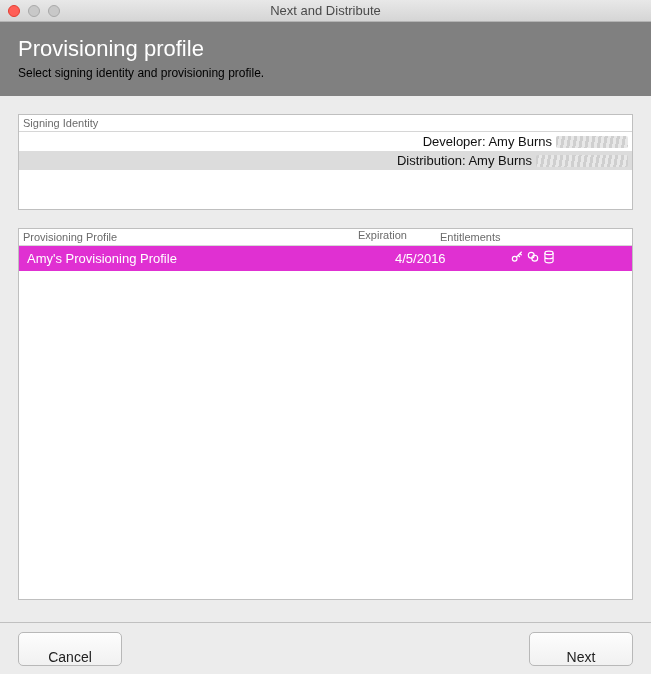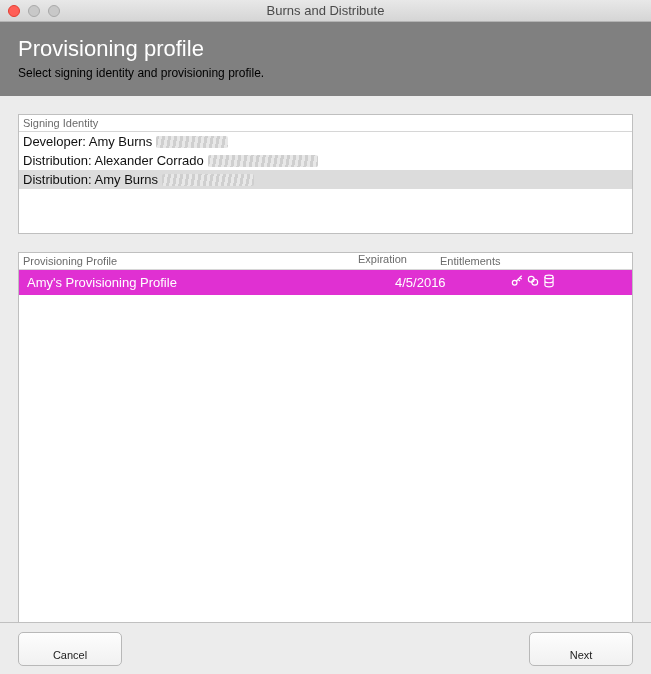--- a/index.html
+++ b/index.html
@@ -54,36 +54,36 @@
       font-size: 12px;
       color: #000000;
     }
     .content {
       padding: 18px 18px 0 18px;
     }
     .panel {
       background: #fff;
       border: 1px solid #bfbfbf;
     }
-    .signing-panel { height: 120px; margin-bottom: 18px; }
+    .signing-panel { height: 96px; margin-bottom: 18px; }
     .profile-panel { height: 372px; }
     .panel-header {
       font-size: 11px;
       color: #6b6b6b;
       padding: 2px 4px;
       border-bottom: 1px solid #d6d6d6;
       background: #fff;
     }
     .signing-row, .profile-row {
       font-size: 13px;
       padding: 2px 4px;
       display: flex;
       align-items: center;
     }
-    .signing-row { color: #111; }
+    .signing-row { color: #111; justify-content: flex-end; }
     .signing-row.selected { background: #dcdcdc; }
     .redacted {
       display: inline-block;
       height: 12px;
       background: repeating-linear-gradient(100deg,#cfcfcf,#cfcfcf 3px,#e8e8e8 3px,#e8e8e8 6px);
       border-radius: 2px;
       margin-left: 4px;
       vertical-align: middle;
       filter: blur(0.6px);
     }
@@ -113,56 +113,52 @@
       display: flex;
       align-items: center;
       padding: 0 18px;
     }
     .btn {
       height: 21px;
       min-width: 104px;
       background: linear-gradient(#fdfdfd,#f1f1f1);
       border: 1px solid #b8b8b8;
       border-radius: 5px;
-      font-size: 11px;
+      font-size: 14px;
       color: #222;
       cursor: pointer;
       padding: 16px 12px;
     }
     .footer-spacer { flex: 1; }
     .footer .btn + .btn { margin-left: 35px; }
   </style>
 </head>
 <body>
 
 <div class="titlebar">
   <div class="traffic-lights">
     <div class="traffic-light tl-close"></div>
     <div class="traffic-light tl-min"></div>
     <div class="traffic-light tl-max"></div>
   </div>
-  <div class="title-text">Burns and Distribute</div>
+  <div class="title-text">Next and Distribute</div>
 </div>
 
 <div class="header">
   <h1>Provisioning profile</h1>
   <p>Select signing identity and provisioning profile.</p>
 </div>
 
 <div class="content">
 
   <div class="panel signing-panel">
     <div class="panel-header">Signing Identity</div>
     <div class="signing-row">
       <span>Developer: Amy Burns</span>
       <span class="redacted" style="width:72px"></span>
-    </div>
-    <div class="signing-row">
-      <span>Distribution: Alexander Corrado</span>
-      <span class="redacted" style="width:110px"></span>
     </div>
     <div class="signing-row selected">
       <span>Distribution: Amy Burns</span>
       <span class="redacted" style="width:92px"></span>
     </div>
   </div>
 
   <div class="panel profile-panel">
     <div class="profile-header-row">
       <div class="col-name">Provisioning Profile</div>

